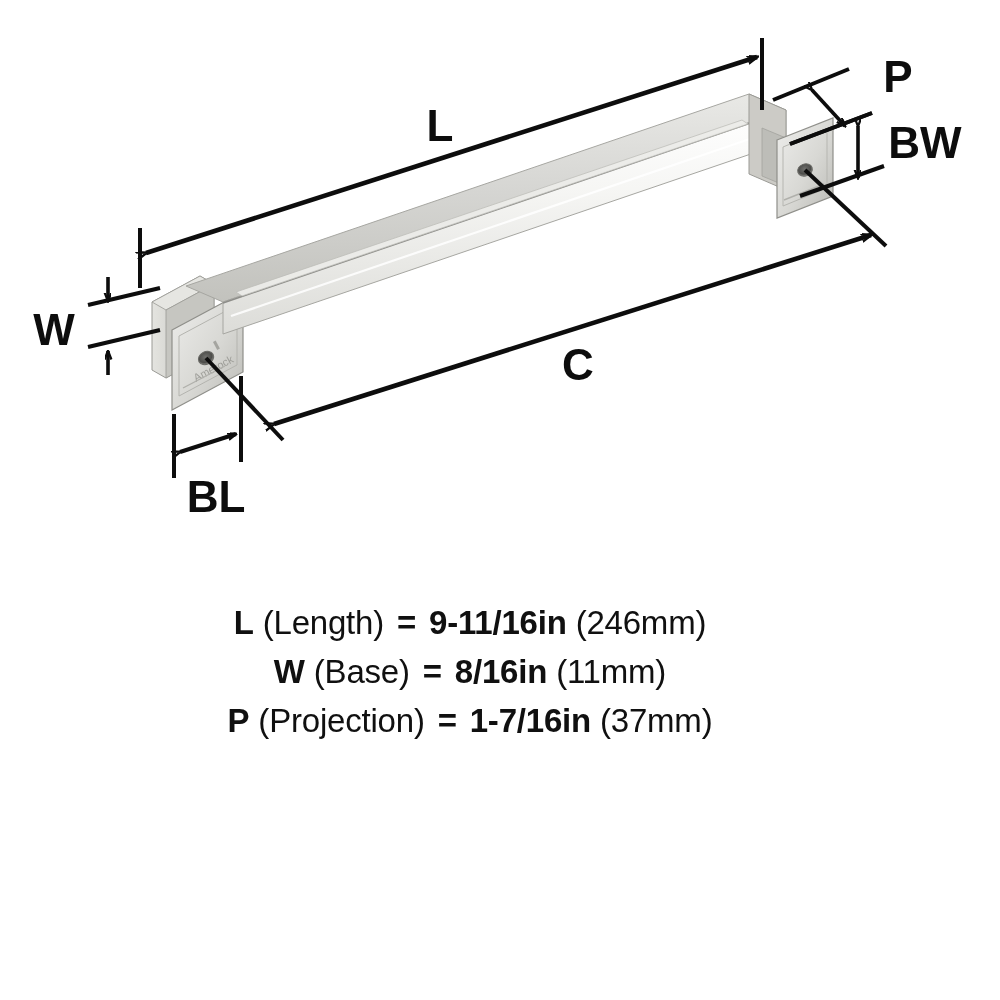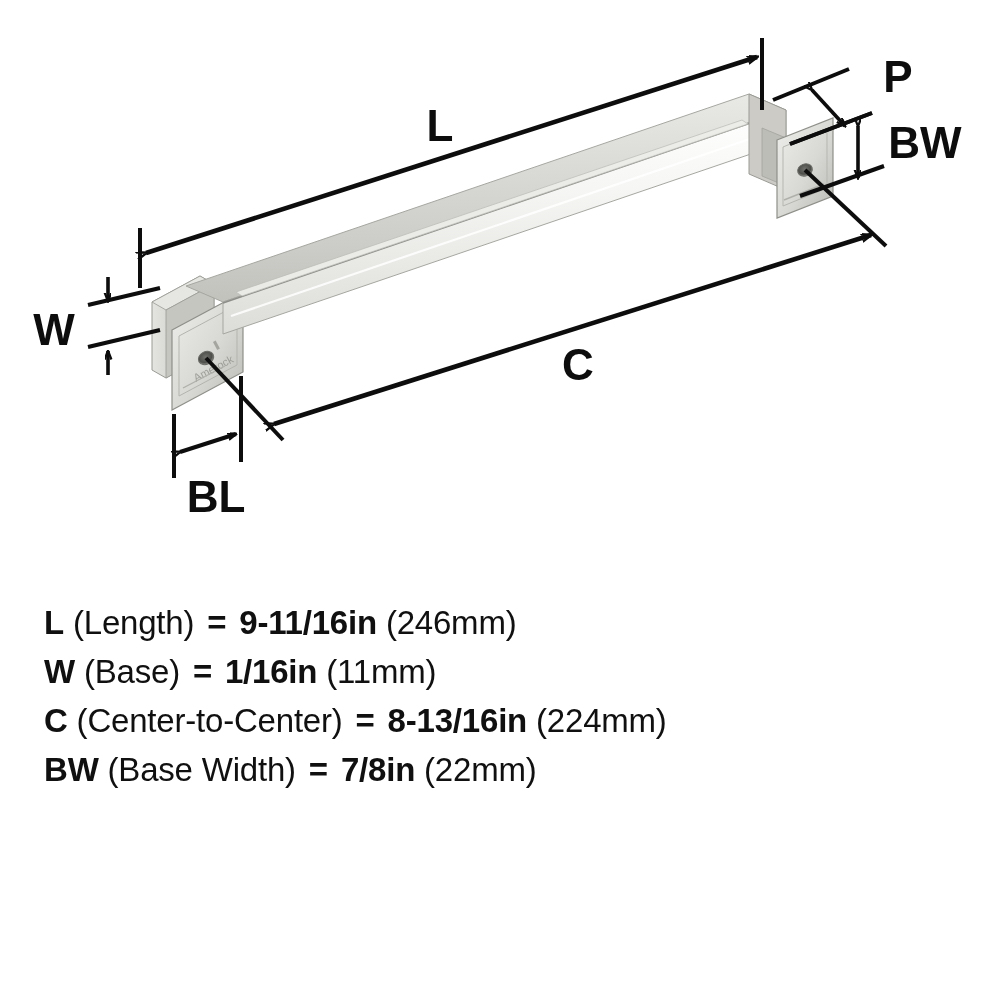--- a/index.html
+++ b/index.html
@@ -19,21 +19,21 @@
 
   .dimlabel{
     font-family:"Liberation Sans","DejaVu Sans",sans-serif;
     font-weight:bold;
     fill:#0d0d0d;
   }
 
   
   #legend{
     position:absolute;left:0;top:598px;width:940px;
-    display:flex;flex-direction:column;margin-left:44px;
+    display:flex;flex-direction:column;align-items:center;
   }
   .legend-row{
     white-space:nowrap;
     font-size:33px;
     line-height:45px;
     color:#101010;
     letter-spacing:-0.2px;
     margin:0;
     padding:2px 0;
   }
@@ -198,36 +198,29 @@
       <span class="name">(Length)</span>
       <span class="eq">=</span>
       <span class="val">9-11/16in</span>
       <span class="mm">(246mm)</span>
     </div>
 
     <div class="legend-row">
       <span class="sym">W</span>
       <span class="name">(Base)</span>
       <span class="eq">=</span>
-      <span class="val">1/16in</span>
+      <span class="val">8/16in</span>
       <span class="mm">(11mm)</span>
     </div>
 
-
     <div class="legend-row">
-      <span class="sym">C</span>
-      <span class="name">(Center-to-Center)</span>
+      <span class="sym">P</span>
+      <span class="name">(Projection)</span>
       <span class="eq">=</span>
-      <span class="val">8-13/16in</span>
-      <span class="mm">(224mm)</span>
+      <span class="val">1-7/16in</span>
+      <span class="mm">(37mm)</span>
     </div>
 
 
-    <div class="legend-row">
-      <span class="sym">BW</span>
-      <span class="name">(Base Width)</span>
-      <span class="eq">=</span>
-      <span class="val">7/8in</span>
-      <span class="mm">(22mm)</span>
-    </div>
+
 
   </div>
 </div>
 
 </body></html>

